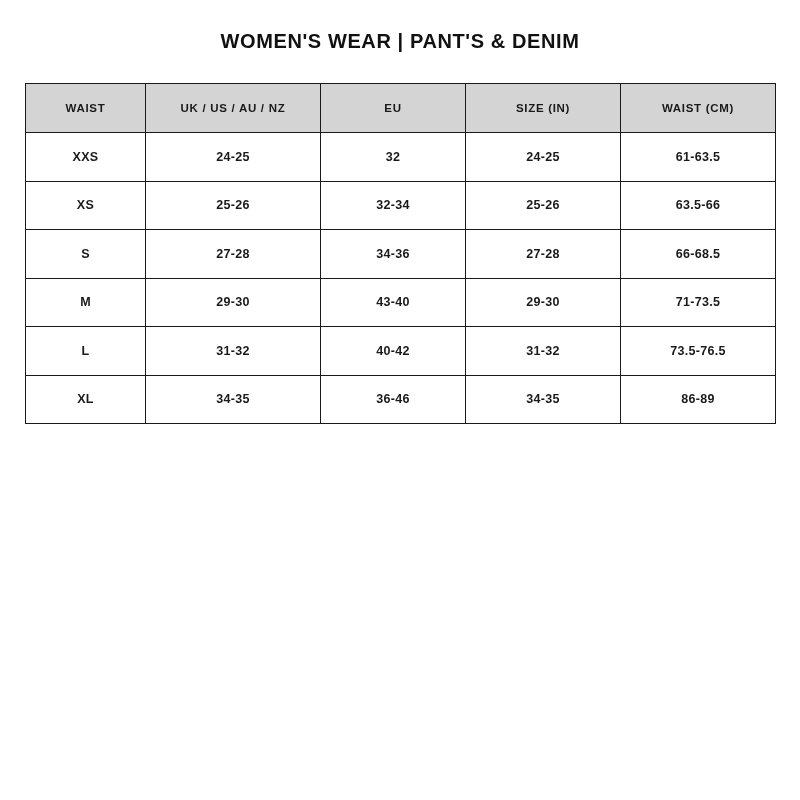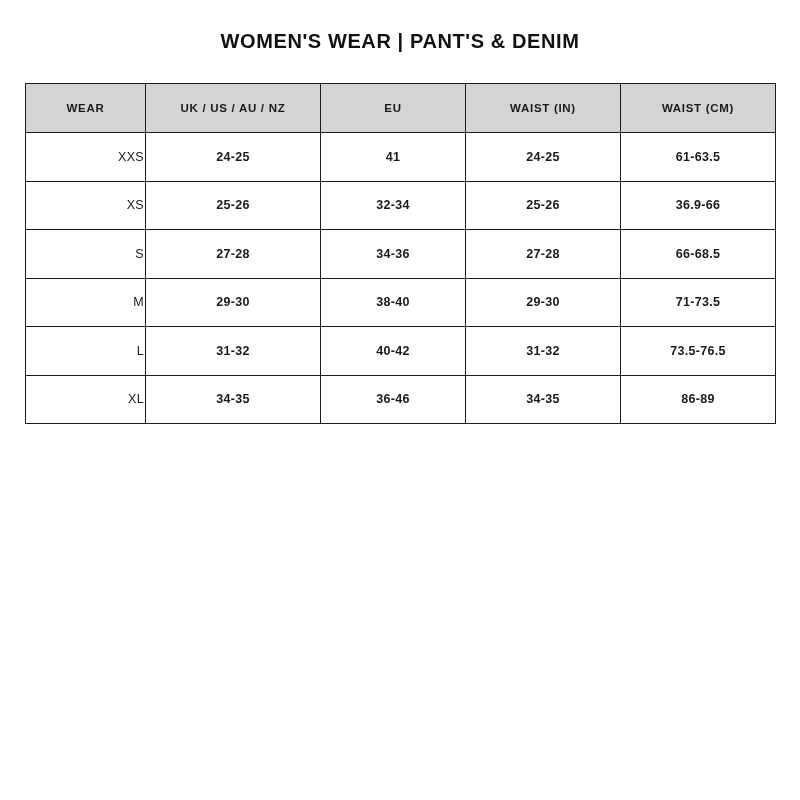--- a/index.html
+++ b/index.html
@@ -48,22 +48,21 @@
     letter-spacing: 0.7px;
     height: 46px;
     font-size: 11.5px;
   }
   table.size-table tbody td {
     height: 45.5px;
     font-weight: bold;
     letter-spacing: 0.3px;
   }
   table.size-table tbody td.size-col {
-    font-weight: normal;
-    text-align: right;
+    font-weight: bold;
   }
   col.c1 { width: 120px; }
   col.c2 { width: 175px; }
   col.c3 { width: 145px; }
   col.c4 { width: 155px; }
   col.c5 { width: 155px; }
 </style>
 </head>
 <body>
 
@@ -75,53 +74,53 @@
     <table class="size-table">
       <colgroup>
         <col class="c1">
           <col class="c2">
           <col class="c3">
           <col class="c4">
           <col class="c5">
       </colgroup>
       <thead>
         <tr>
-          <th>WEAR</th>
+          <th>WAIST</th>
           <th>UK / US / AU / NZ</th>
           <th>EU</th>
-          <th>WAIST (IN)</th>
+          <th>SIZE (IN)</th>
           <th>WAIST (CM)</th>
         </tr>
       </thead>
       <tbody>
         <tr>
           <td class="size-col">XXS</td>
           <td>24-25</td>
-          <td>41</td>
+          <td>32</td>
           <td>24-25</td>
           <td>61-63.5</td>
         </tr>
         <tr>
           <td class="size-col">XS</td>
           <td>25-26</td>
           <td>32-34</td>
           <td>25-26</td>
-          <td>36.9-66</td>
+          <td>63.5-66</td>
         </tr>
         <tr>
           <td class="size-col">S</td>
           <td>27-28</td>
           <td>34-36</td>
           <td>27-28</td>
           <td>66-68.5</td>
         </tr>
         <tr>
           <td class="size-col">M</td>
           <td>29-30</td>
-          <td>38-40</td>
+          <td>43-40</td>
           <td>29-30</td>
           <td>71-73.5</td>
         </tr>
         <tr>
           <td class="size-col">L</td>
           <td>31-32</td>
           <td>40-42</td>
           <td>31-32</td>
           <td>73.5-76.5</td>
         </tr>

